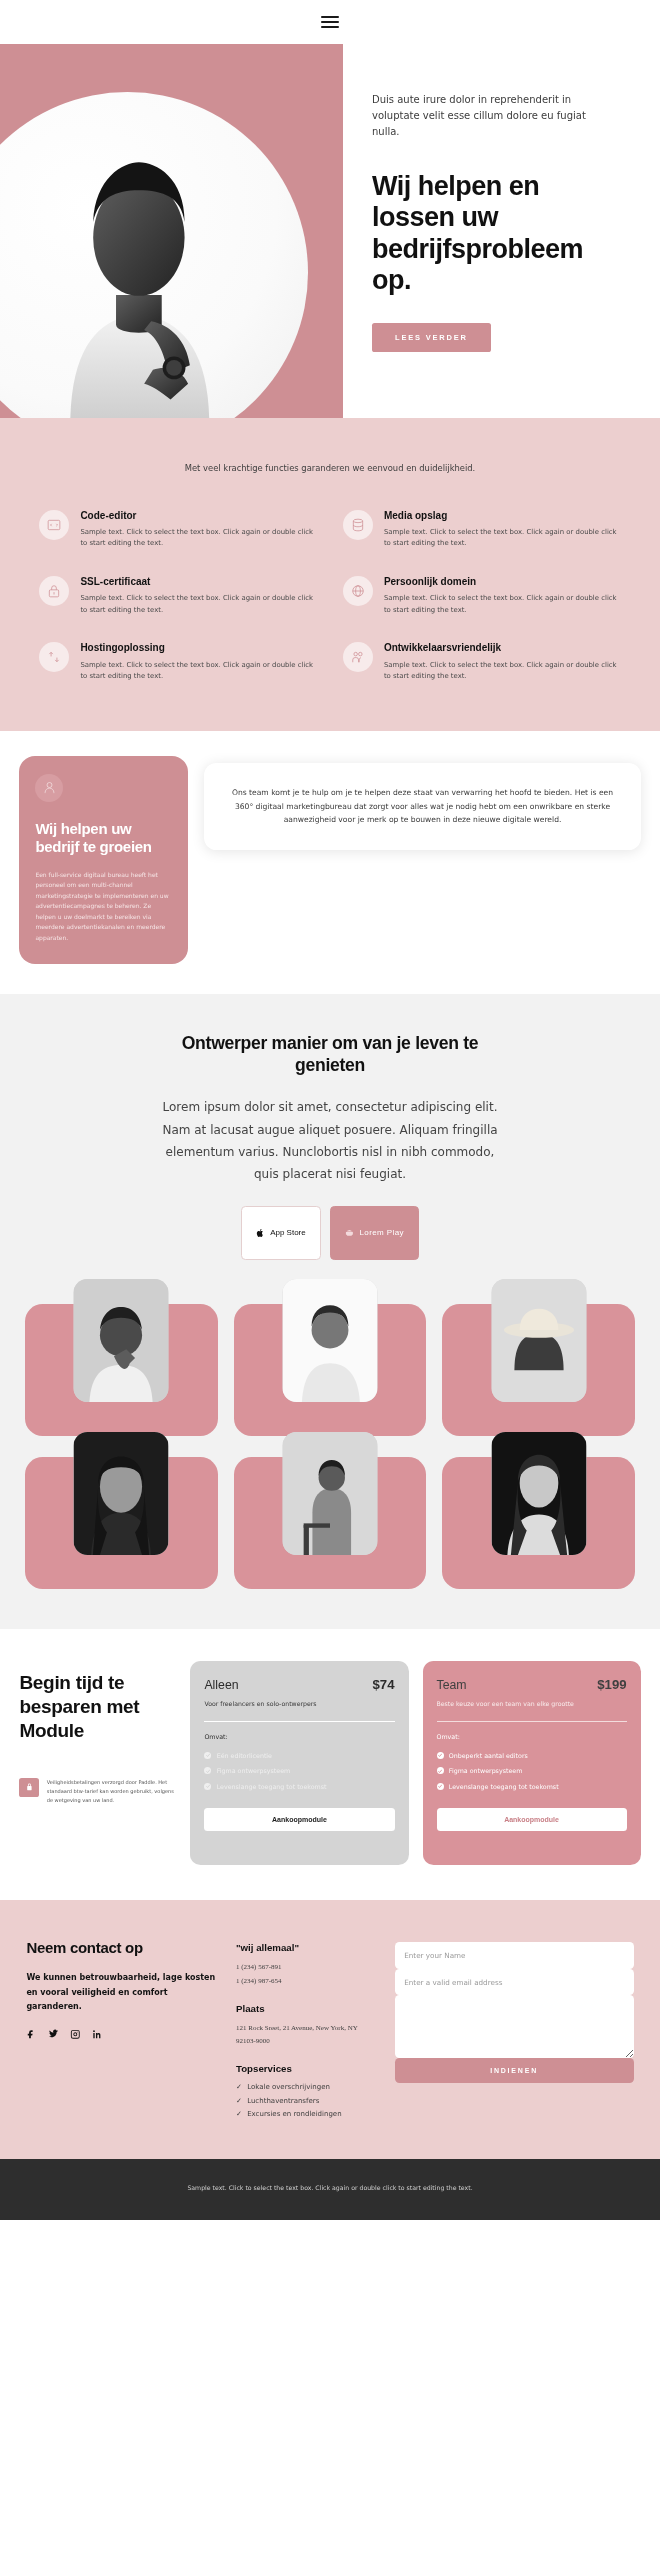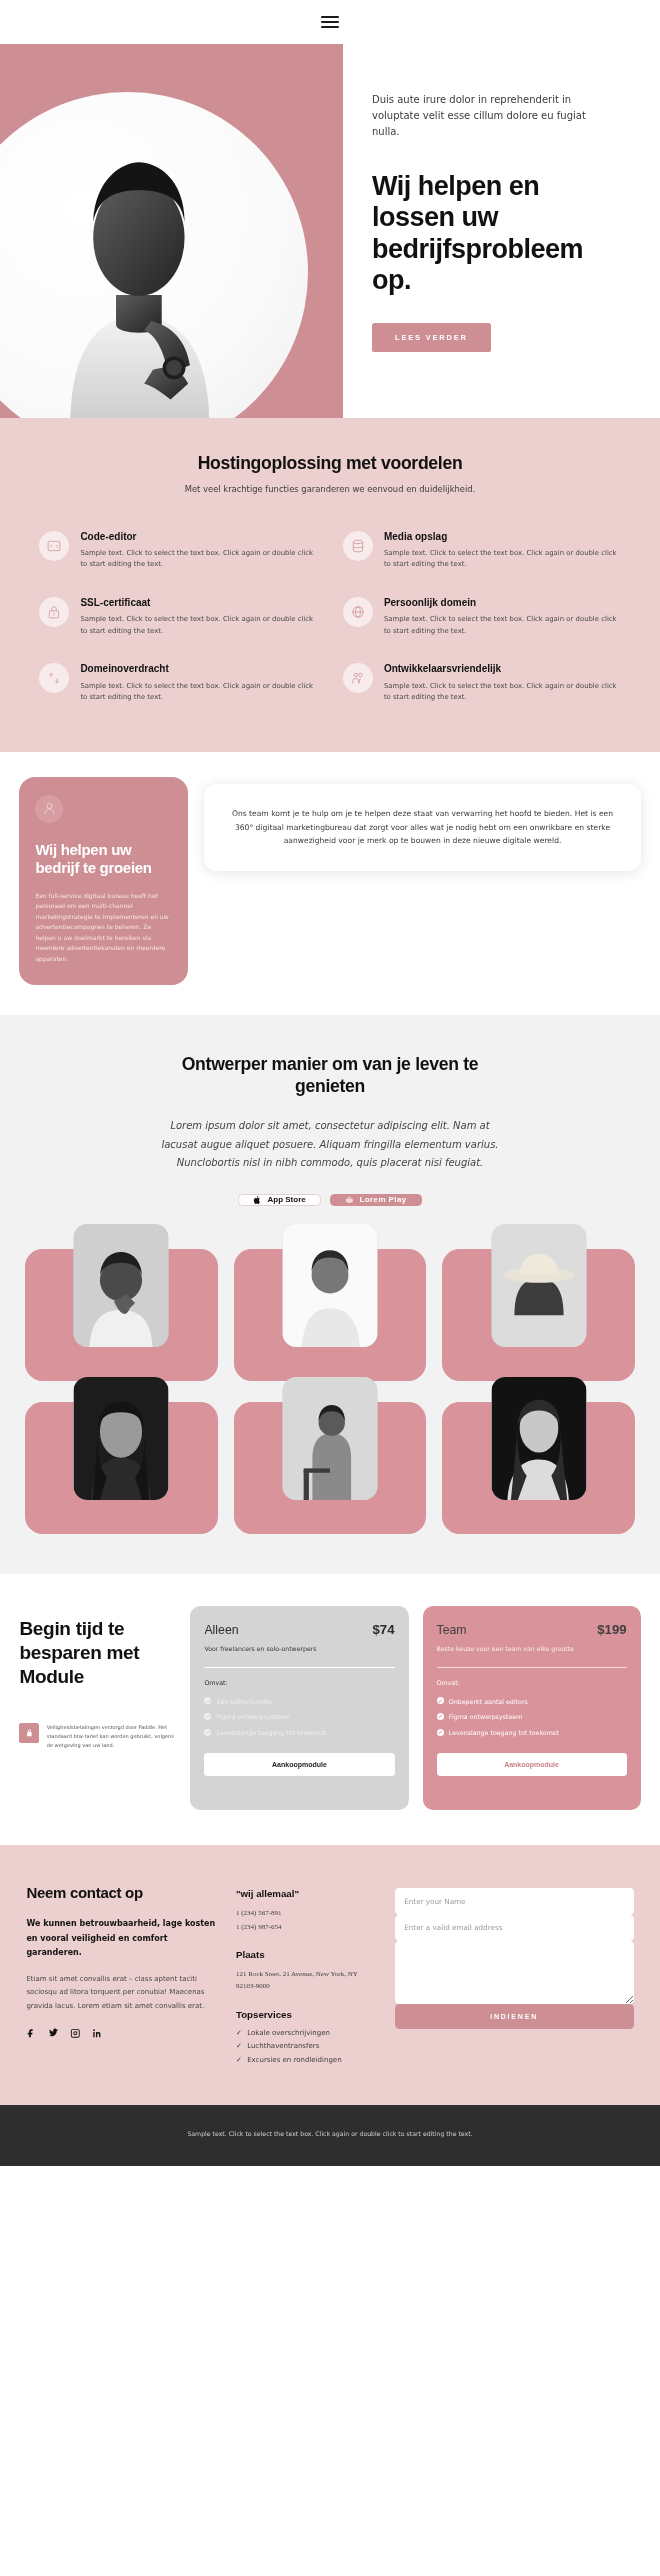--- a/index.html
+++ b/index.html
@@ -66,25 +66,25 @@
   .grow-p{font-size:6px;line-height:1.75;margin-top:14px;color:#f6e4e5;font-family:"DejaVu Sans",sans-serif;}
   .grow-white{
     flex:1;background:#fff;border-radius:12.3px;padding:23px 19.4px;
     box-shadow:0 1.8px 12.3px rgba(0,0,0,.10);margin-top:7px;
   }
   .grow-white p{font-size:7.6px;line-height:1.78;color:#3a3a3a;text-align:center;font-family:"DejaVu Sans",sans-serif;}
 
   
   .enjoy{background:#f2f2f2;padding:39px 0 35px;text-align:center;}
   .enjoy h2{font-size:17.6px;font-weight:700;color:#111;line-height:1.25;max-width:370px;margin:0 auto;letter-spacing:-0.3px;}
-  .enjoy p{font-size:10px;line-height:1.85;color:#444;max-width:343px;margin:19.4px auto 0;font-family:"DejaVu Sans",sans-serif;font-style:italic;}
+  .enjoy p{font-size:12px;line-height:1.85;color:#444;max-width:343px;margin:19.4px auto 0;font-family:"DejaVu Sans",sans-serif;}
   .store-row{display:flex;gap:9.7px;justify-content:center;margin-top:21px;}
   .store-btn{
-    display:flex;align-items:center;gap:5.3px;padding:0 14px;border-radius:4.4px;
-    font-size:8px;font-weight:700;cursor:pointer;
+    display:flex;gap:5.3px;padding:21px 14px;border-radius:4.4px;
+    font-size:8px;font-weight:400;cursor:pointer;
   }
   .store-btn.light{background:#fff;border:0.9px solid #e4cfcf;color:#111;}
   .store-btn.dark{background:#ce8f94;border:0.9px solid #ce8f94;color:#fff;letter-spacing:0.4px;}
   .store-btn svg{width:8.8px;height:9.7px;}
 
   
   .team{background:#f2f2f2;padding:8.8px 0 40px;}
   .team-grid{display:grid;grid-template-columns:repeat(3,1fr);gap:21px 16px;padding:0 25px;}
   .member{background:#d9939a;border-radius:17.6px;padding:55px 8.8px 23px;position:relative;text-align:center;min-height:132px;}
   .member-photo{
@@ -202,21 +202,20 @@
       </div>
     </div>
     <div class="hero-right">
       <p class="hero-lead">Duis aute irure dolor in reprehenderit in voluptate velit esse cillum dolore eu fugiat nulla.</p>
       <h1 class="hero-title">Wij helpen en lossen uw bedrijfsprobleem op.</h1>
       <button class="btn-primary">Lees verder</button>
     </div>
   </div>
 
   <div class="features">
-    <h2 class="section-title">Hostingoplossing met voordelen</h2>
     <p class="section-sub">Met veel krachtige functies garanderen we eenvoud en duidelijkheid.</p>
     <div class="feat-grid">
 
       <div class="feat">
         <div class="feat-ico">
           <svg viewBox="0 0 24 24">
               <rect x="2" y="4" width="20" height="16" rx="2"></rect>
               <polyline points="8,10 6,12 8,14"></polyline>
               <polyline points="16,10 18,12 16,14"></polyline>
             </svg>
@@ -272,21 +271,21 @@
       <div class="feat">
         <div class="feat-ico">
           <svg viewBox="0 0 24 24">
               <polyline points="7,11 7,4"></polyline>
               <polyline points="4,7 7,4 10,7"></polyline>
               <polyline points="17,13 17,20"></polyline>
               <polyline points="14,17 17,20 20,17"></polyline>
             </svg>
         </div>
         <div>
-          <div class="feat-h">Domeinoverdracht</div>
+          <div class="feat-h">Hostingoplossing</div>
           <div class="feat-p">Sample text. Click to select the text box. Click again or double click to start editing the text.</div>
         </div>
       </div>
 
       <div class="feat">
         <div class="feat-ico">
           <svg viewBox="0 0 24 24">
               <circle cx="8" cy="7" r="3"></circle>
               <circle cx="16" cy="7" r="3"></circle>
               <path d="M3 21v-4a4 4 0 0 1 4-4h2a4 4 0 0 1 4 4v4"></path>
@@ -511,21 +510,20 @@
           </li>
       </ul>
       <button class="plan-btn">Aankoopmodule</button>
     </div>
   </div>
 
   <div class="contact">
     <div class="c-col1">
       <h2>Neem contact op</h2>
       <div class="c-bold">We kunnen betrouwbaarheid, lage kosten en vooral veiligheid en comfort garanderen.</div>
-      <div class="c-body">Etiam sit amet convallis erat – class aptent taciti sociosqu ad litora torquent per conubia! Maecenas gravida lacus. Lorem etiam sit amet convallis erat.</div>
       <div class="socials">
         <svg viewBox="0 0 24 24">
             <path d="M15 3h-3a5 5 0 0 0-5 5v3H4v4h3v6h4v-6h3l1-4h-4V8a1 1 0 0 1 1-1h3z"></path>
           </svg>
         <svg viewBox="0 0 24 24">
             <path d="M23 5a8 8 0 0 1-2.4.7A4 4 0 0 0 22.3 3a8 8 0 0 1-2.6 1A4 4 0 0 0 12 7.6c0 .3 0 .6.1.9A11.4 11.4 0 0 1 3.8 3.6a4 4 0 0 0 1.2 5.3A4 4 0 0 1 3.2 8.4v.1a4 4 0 0 0 3.2 3.9 4 4 0 0 1-1.8.1 4 4 0 0 0 3.7 2.8A8 8 0 0 1 2 17a11.3 11.3 0 0 0 6.1 1.8c7.4 0 11.4-6.1 11.4-11.4v-.5A8 8 0 0 0 23 5z"></path>
           </svg>
         <svg viewBox="0 0 24 24">
             <path d="M7 2h10a5 5 0 0 1 5 5v10a5 5 0 0 1-5 5H7a5 5 0 0 1-5-5V7a5 5 0 0 1 5-5zm0 2a3 3 0 0 0-3 3v10a3 3 0 0 0 3 3h10a3 3 0 0 0 3-3V7a3 3 0 0 0-3-3zm5 3.5A4.5 4.5 0 1 1 7.5 12 4.5 4.5 0 0 1 12 7.5zm0 2A2.5 2.5 0 1 0 14.5 12 2.5 2.5 0 0 0 12 9.5zM17.5 6a1 1 0 1 1-1 1 1 1 0 0 1 1-1z"></path>
           </svg>

